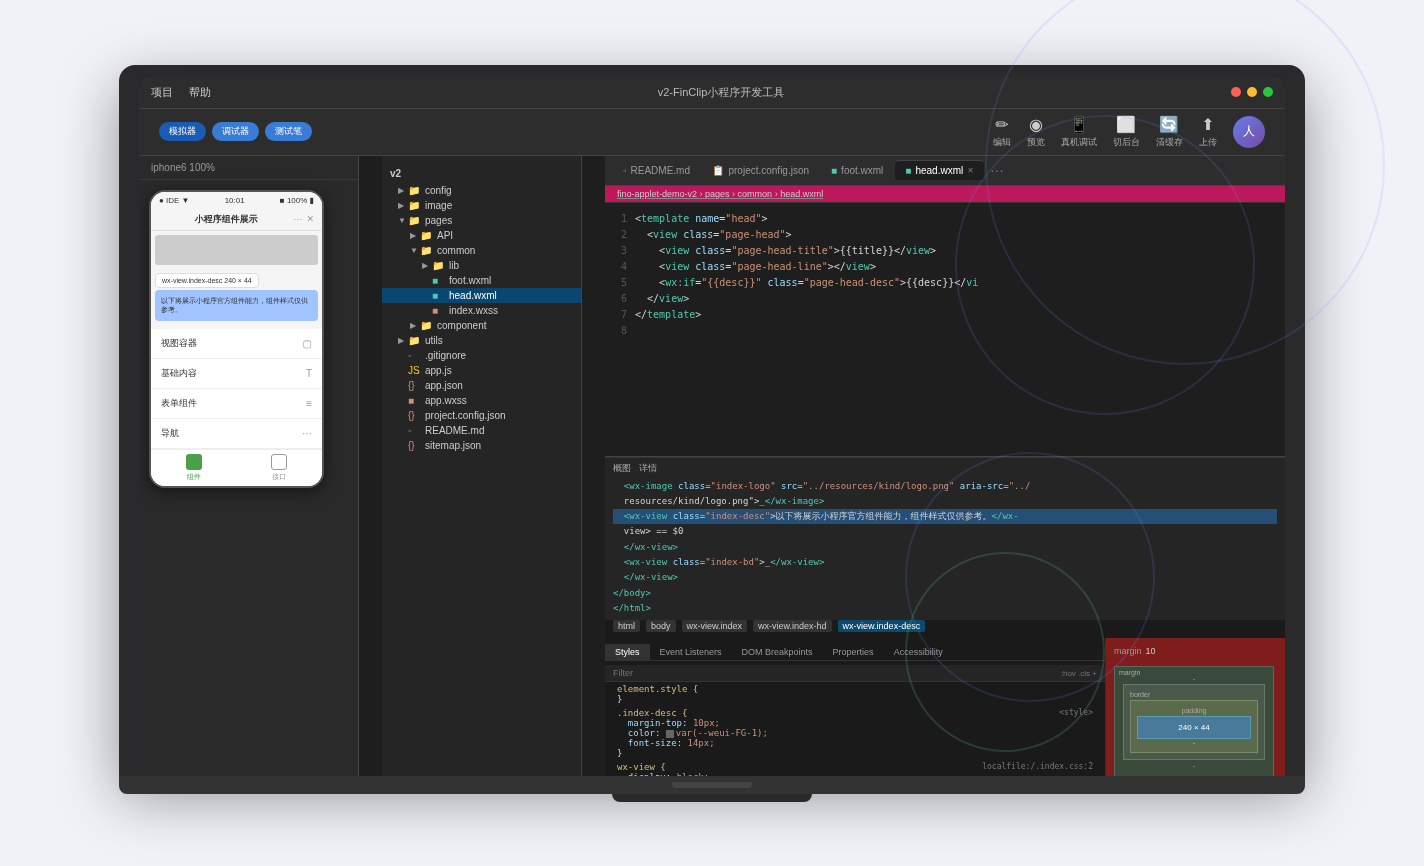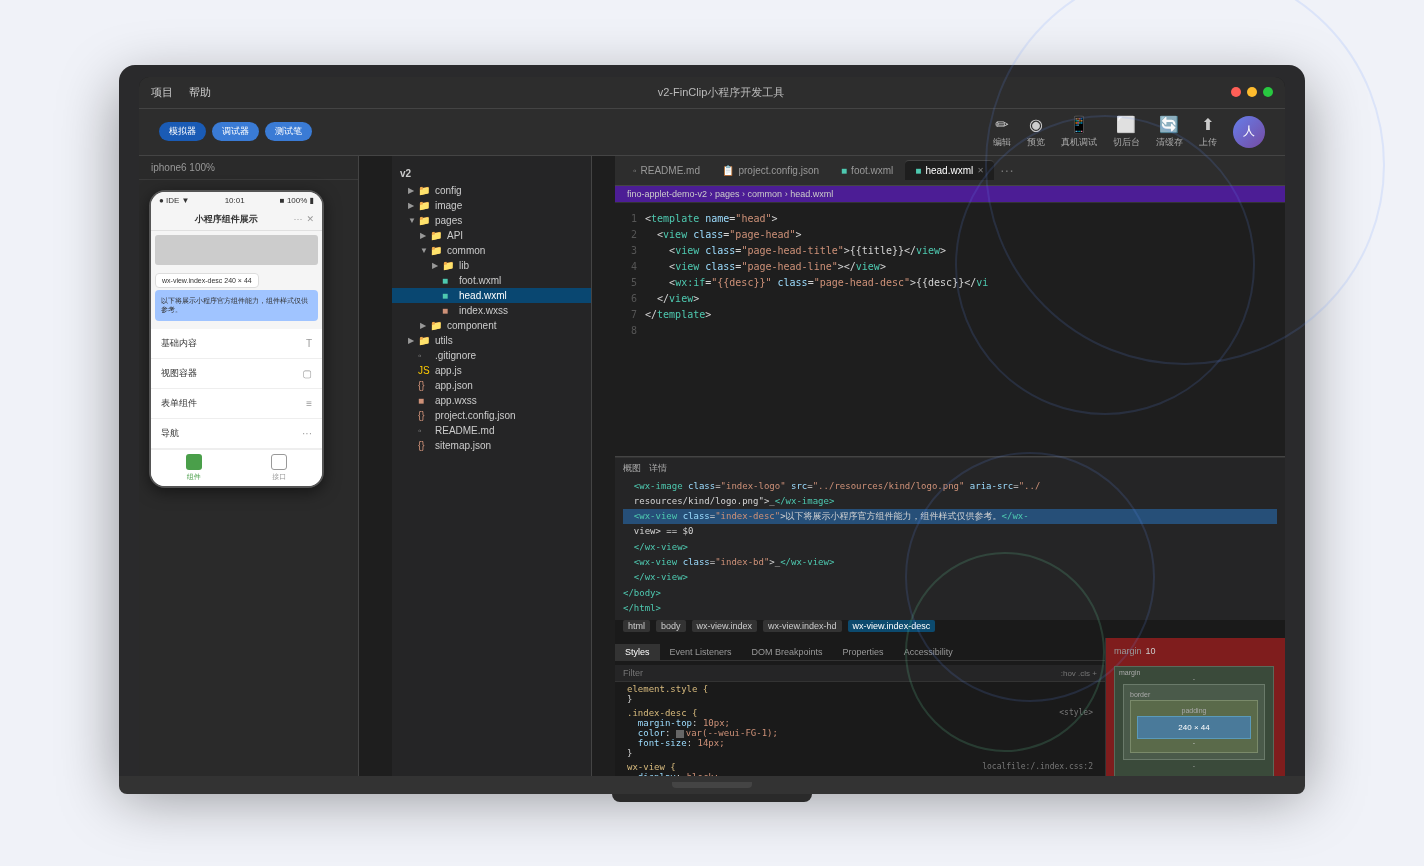--- a/index.html
+++ b/index.html
@@ -263,21 +263,20 @@
       border: 1px solid #999;
     }
 
     
     .filetree-panel {
       width: 200px;
       background: #252526;
       border-right: 1px solid #444;
       overflow-y: auto;
       padding: 8px 0;
-      margin-left: 10px;
     }
     .filetree-header {
       padding: 4px 8px;
       font-size: 10px;
       color: #ccc;
       font-weight: bold;
     }
     .tree-item {
       display: flex;
       align-items: center;
@@ -335,25 +334,26 @@
       gap: 4px;
       border-radius: 4px 4px 0 0;
     }
     .editor-tab.active {
       background: #1e1e1e;
       color: #fff;
       border-top: 1px solid #444;
     }
     .editor-tab-close { font-size: 8px; color: #777; }
     .editor-breadcrumb {
-      background: #4c1d95;
+      background: #be185d;
       padding: 3px 12px;
       font-size: 9px;
       color: #888;
       border-bottom: 1px solid #333;
+      text-decoration: underline;
     }
     .editor-breadcrumb span { color: #ccc; }
     .code-area {
       flex: 1;
       overflow: hidden;
       padding: 4px 0;
       background: #1e1e1e;
     }
     .code-line {
       display: flex;
@@ -614,26 +614,26 @@
                 </div>
                 <div class="phone-content">
                   <div style="background:#ccc;height:30px;margin-bottom:4px;border-radius:3px;"></div>
                   <div class="phone-tooltip">wx-view.index-desc  240 × 44</div>
                   <div class="phone-desc-block">
                     <span>以下将展示小程序官方组件能力，组件样式仅供参考。</span>
                   </div>
                 </div>
                 <div>
                   <div class="phone-nav-item">
+                    <span class="phone-nav-label">视图容器</span>
+                    <span class="phone-nav-icon">▢</span>
+                  </div>
+                  <div class="phone-nav-item">
                     <span class="phone-nav-label">基础内容</span>
                     <span class="phone-nav-icon">T</span>
-                  </div>
-                  <div class="phone-nav-item">
-                    <span class="phone-nav-label">视图容器</span>
-                    <span class="phone-nav-icon">▢</span>
                   </div>
                   <div class="phone-nav-item">
                     <span class="phone-nav-label">表单组件</span>
                     <span class="phone-nav-icon">≡</span>
                   </div>
                   <div class="phone-nav-item">
                     <span class="phone-nav-label">导航</span>
                     <span class="phone-nav-icon">···</span>
                   </div>
                 </div>

